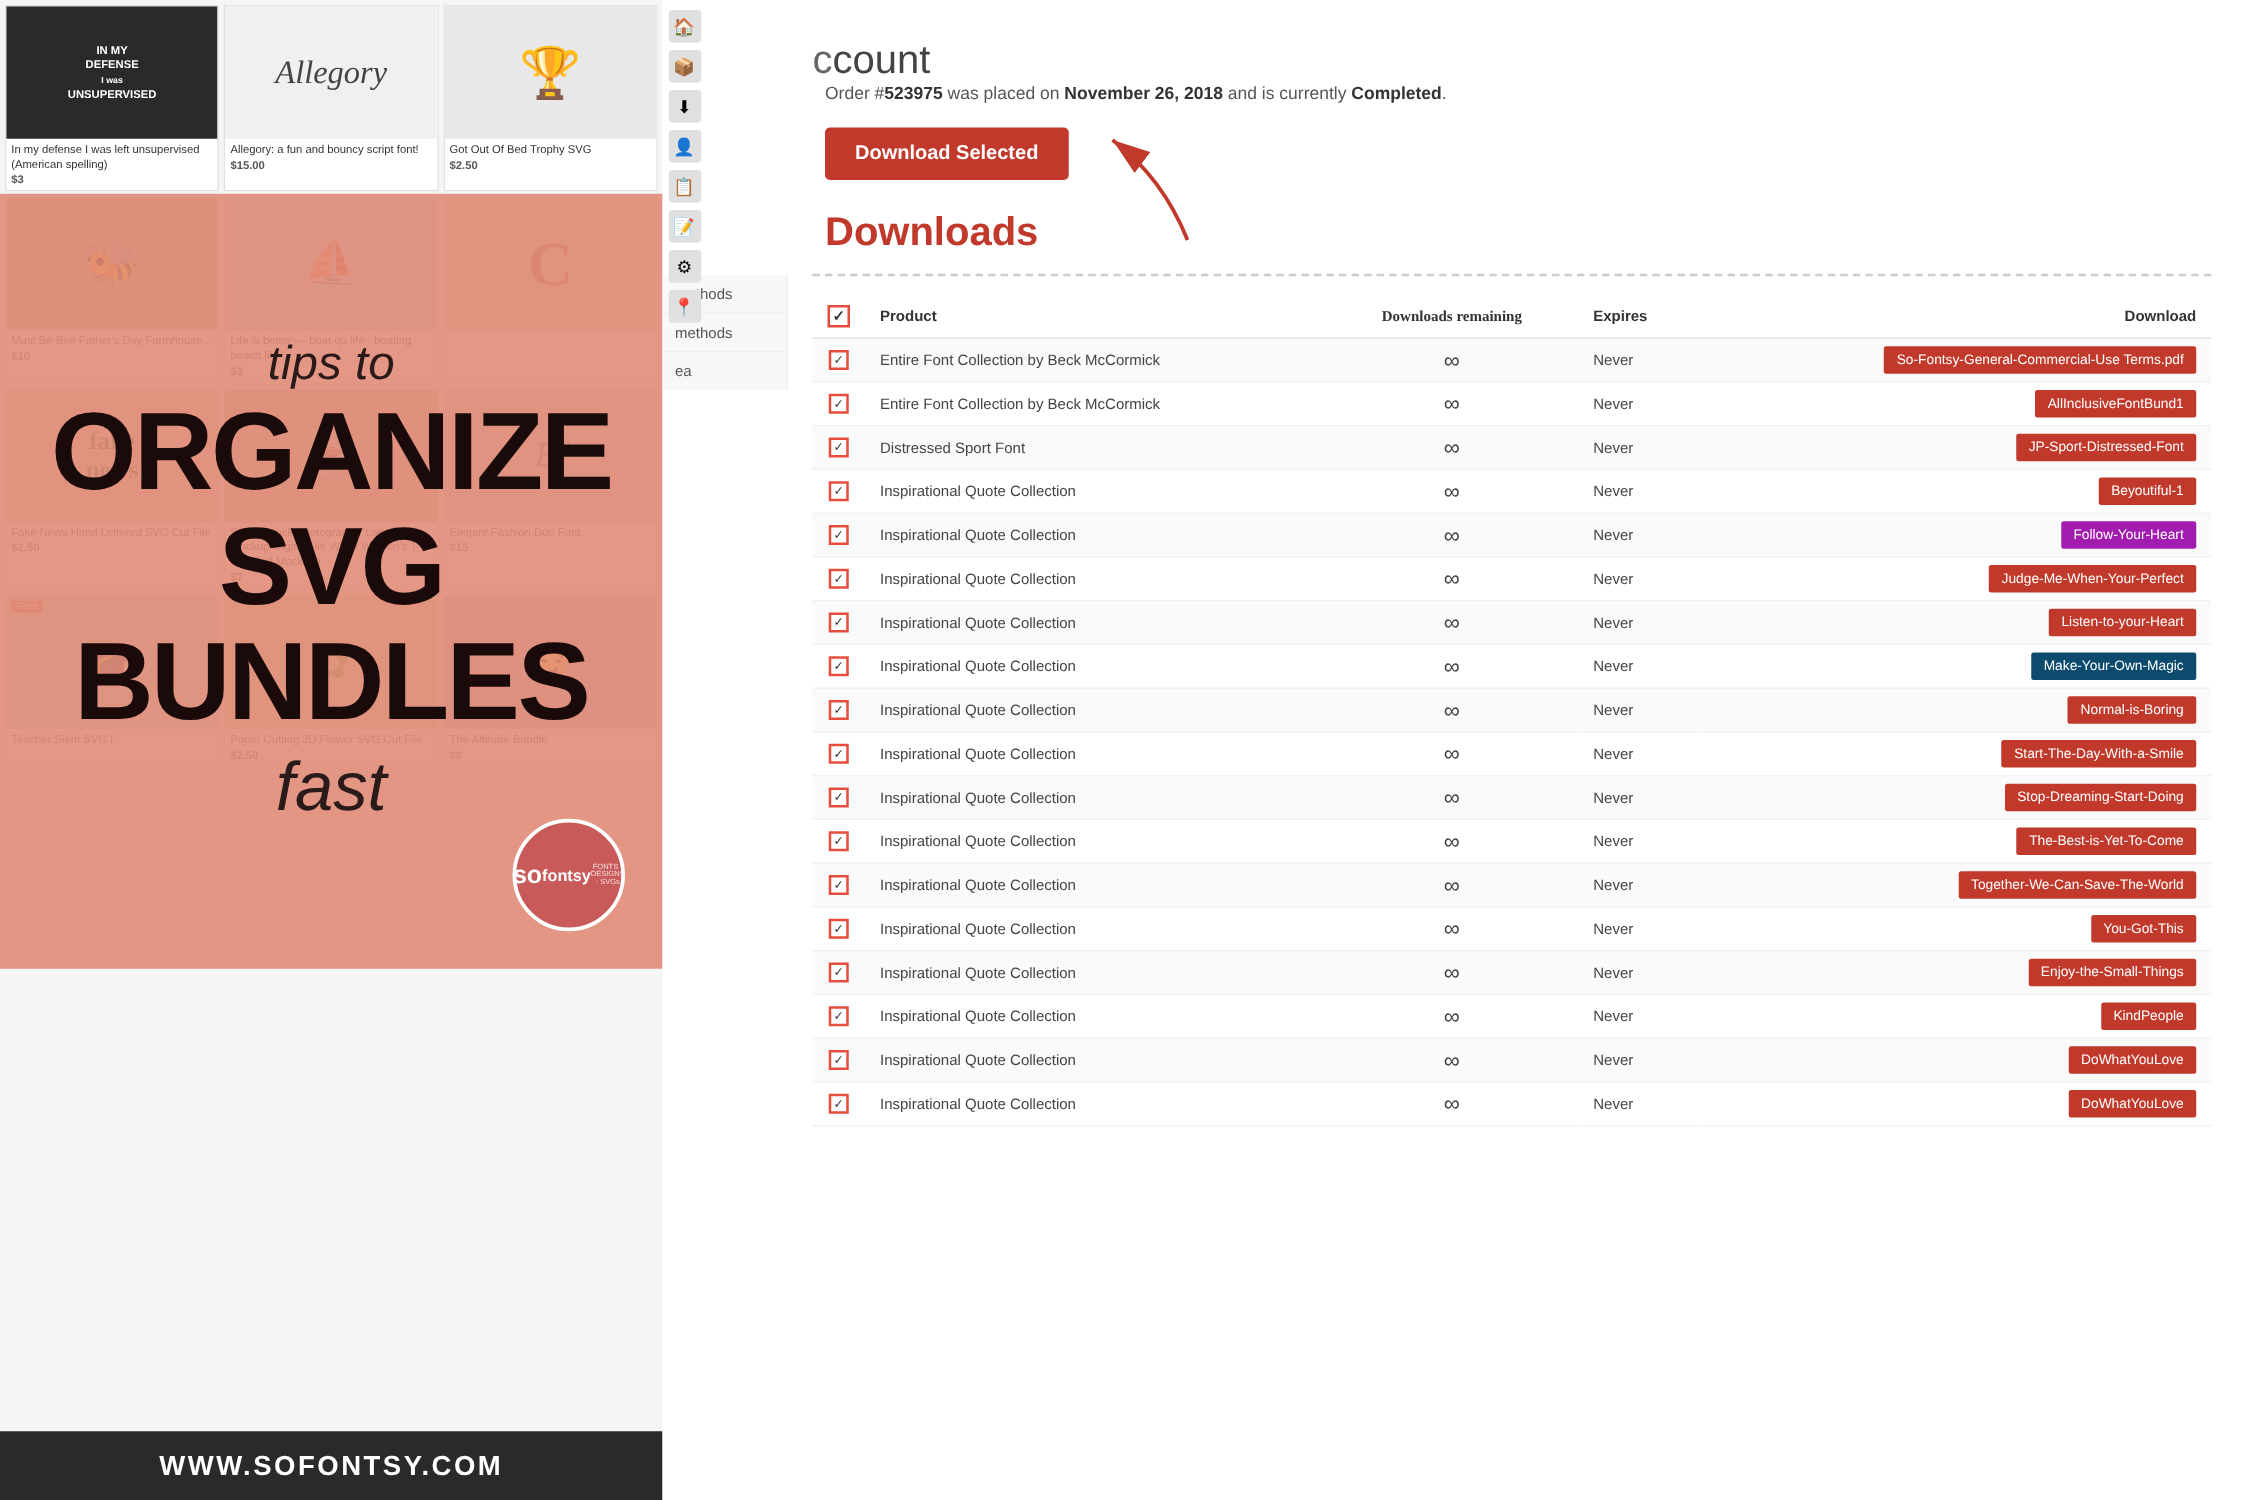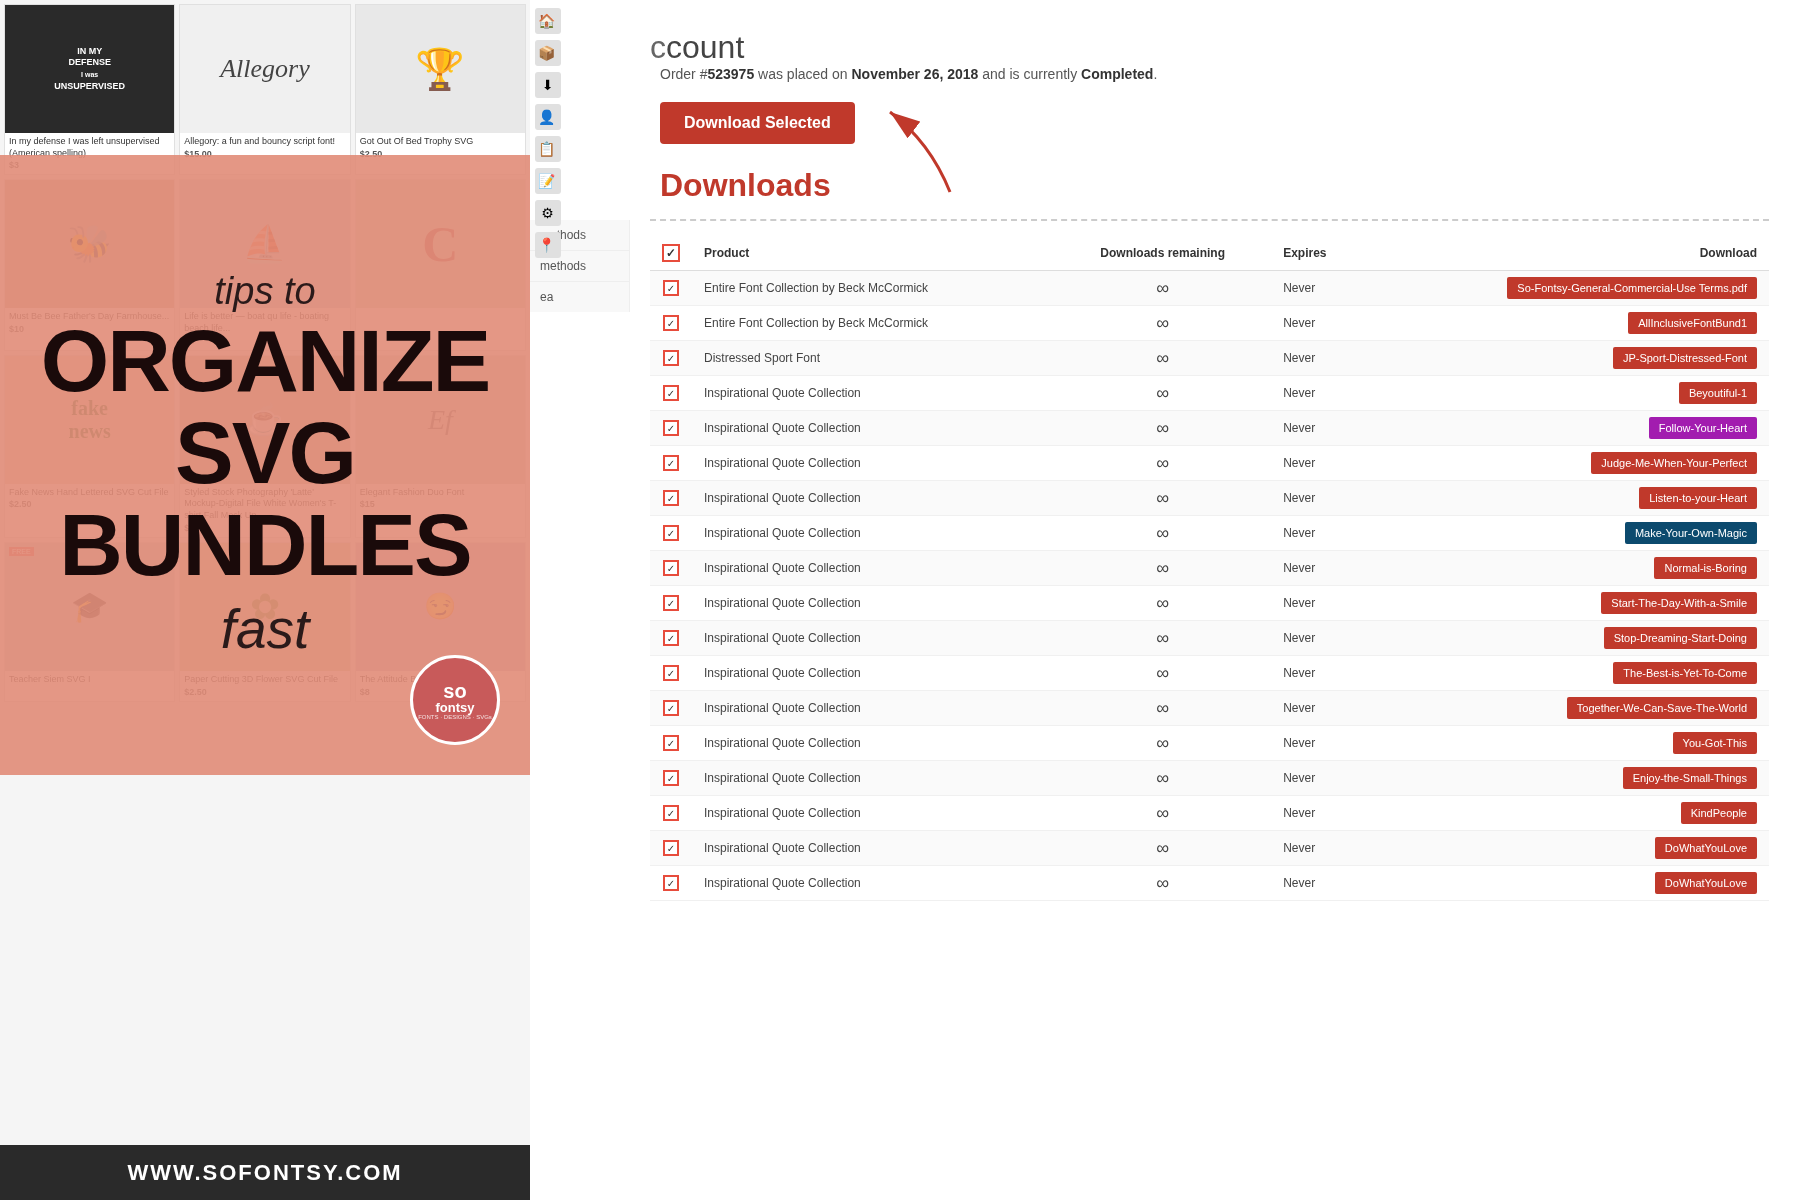--- a/index.html
+++ b/index.html
@@ -31,21 +31,21 @@
 
     .product-card {
       background: #fff;
       border: 1px solid #e0e0e0;
       position: relative;
       overflow: hidden;
     }
 
     .product-image {
       width: 100%;
-      height: 128px;
+      height: 106px;
       background: #ddd;
       display: flex;
       align-items: center;
       justify-content: center;
       overflow: hidden;
     }
 
     .product-image.dark-tshirt {
       background: #2a2a2a;
     }
@@ -166,21 +166,21 @@
 
     .so-fontsy-logo {
       position: absolute;
       bottom: 30px;
       right: 30px;
       width: 90px;
       height: 90px;
       background: #c85a5a;
       border-radius: 50%;
       display: flex;
-      flex-direction: column;
+      flex-direction: row;
       align-items: center;
       justify-content: center;
       border: 3px solid #fff;
     }
 
     .logo-so {
       font-size: 20px;
       font-weight: bold;
       color: white;
       line-height: 1;
@@ -285,20 +285,21 @@
     .downloads-table th {
       padding: 8px 12px;
       text-align: left;
       font-weight: bold;
       color: #333;
       font-size: 12px;
     }
 
     .downloads-table th.center {
       text-align: center;
+      font-family: Liberation Serif, serif;
     }
 
     .downloads-table th.right {
       text-align: right;
     }
 
     .downloads-table td {
       padding: 6px 12px;
       border-bottom: 1px solid #f0f0f0;
       color: #444;

